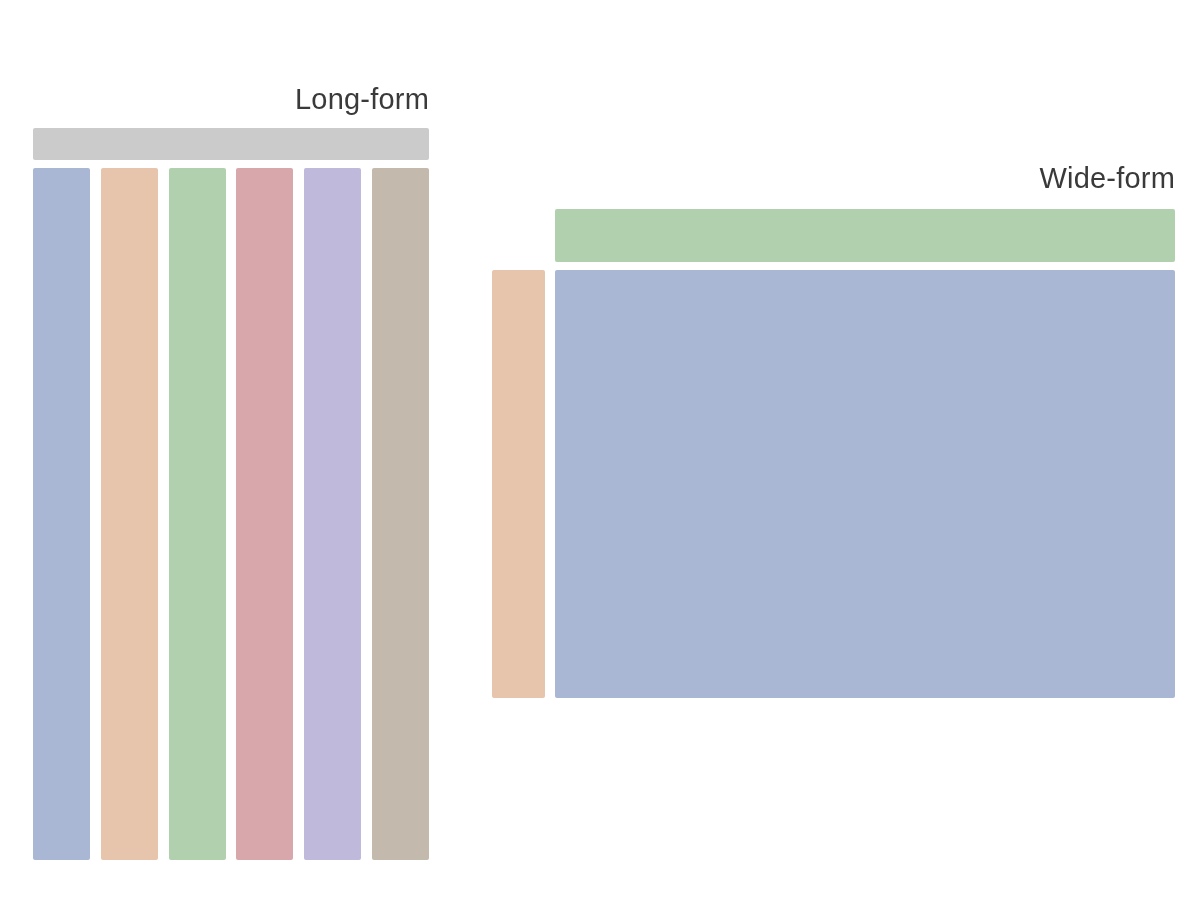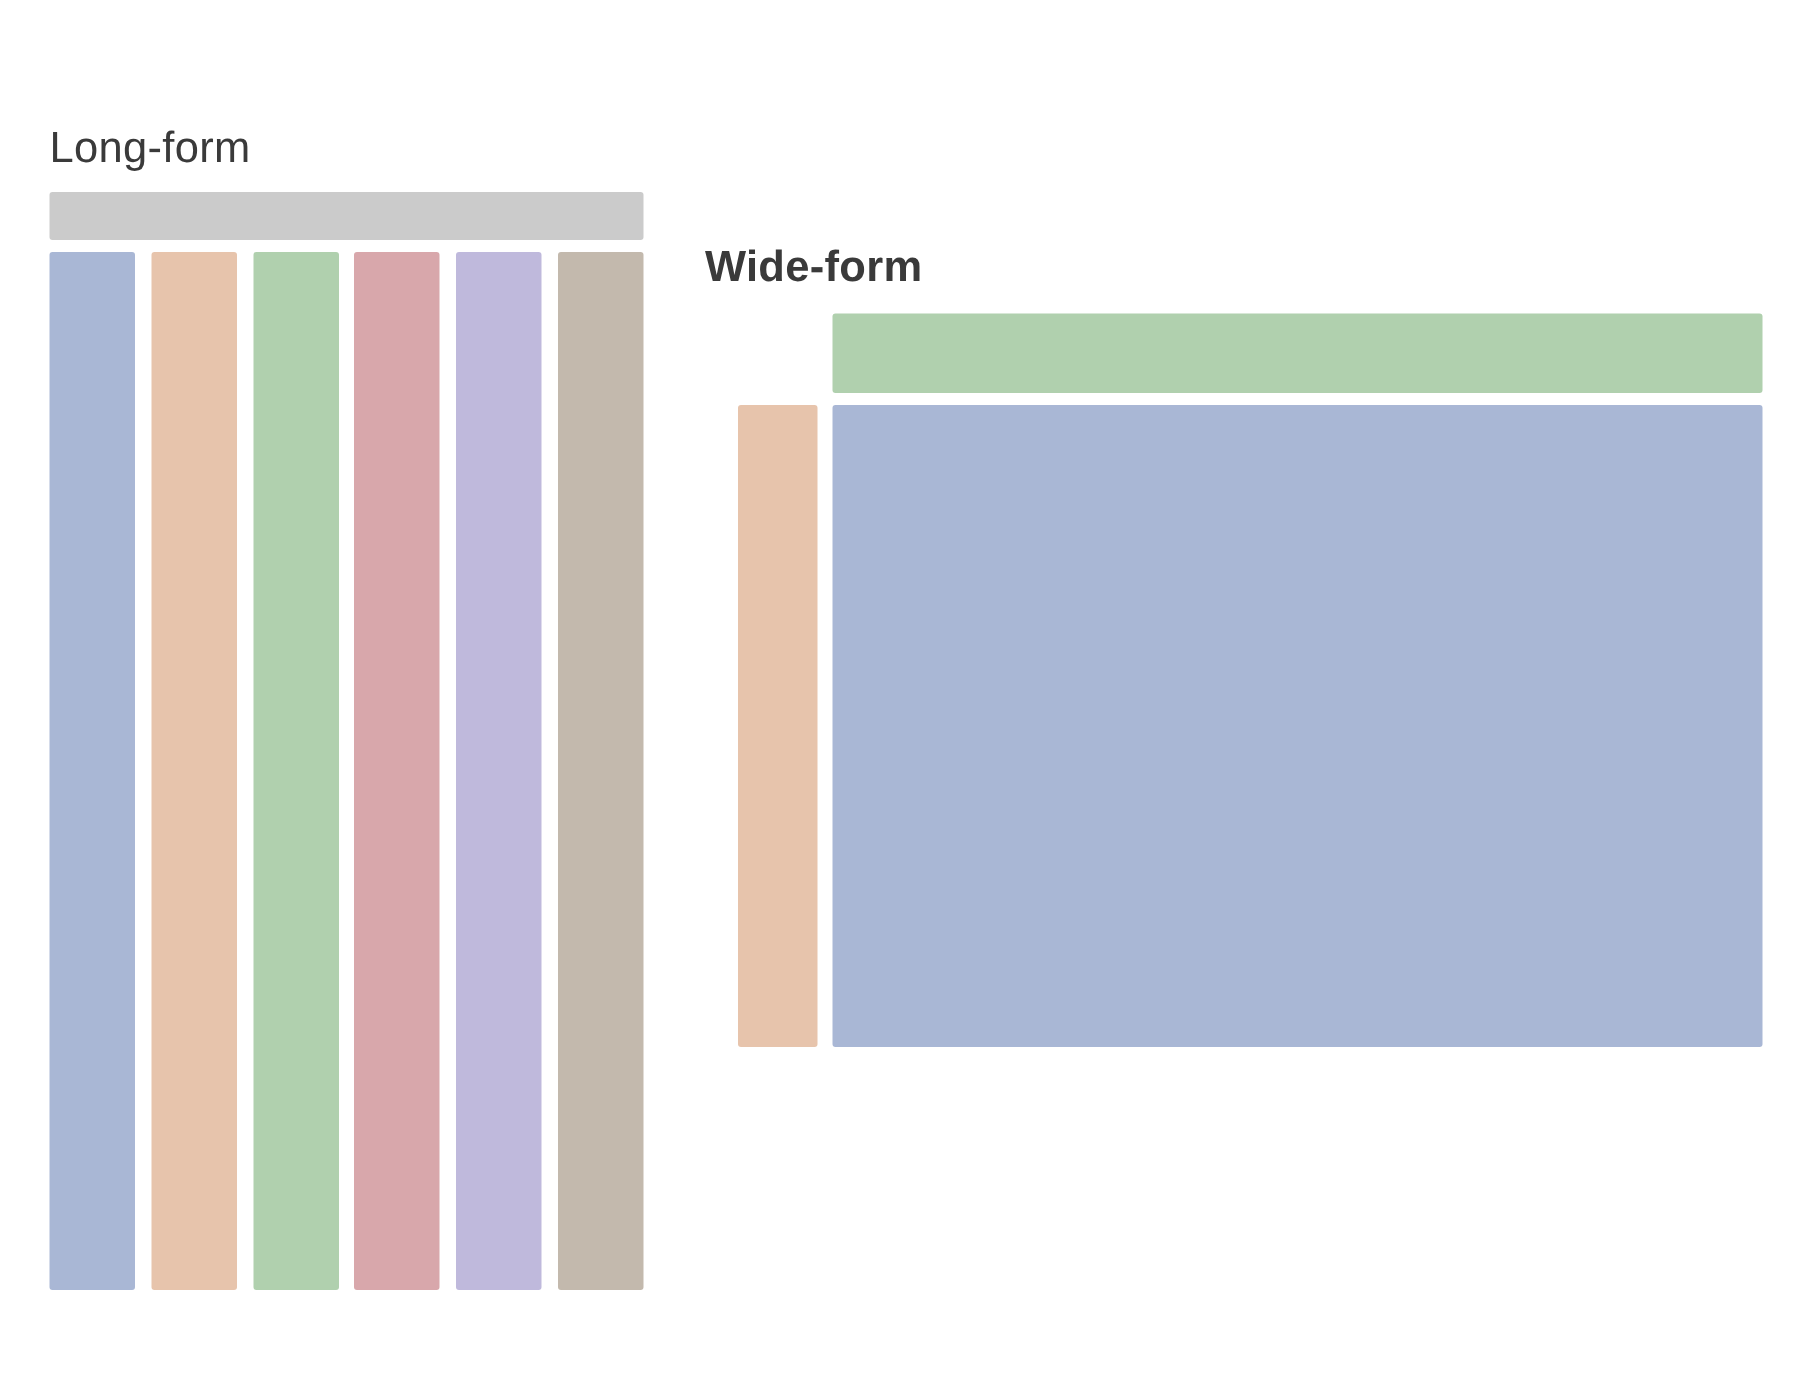--- a/index.html
+++ b/index.html
@@ -10,21 +10,21 @@
   .canvas {
     position: relative;
     width: 1202px;
     height: 916px;
     background: #ffffff;
     overflow: hidden;
     font-family: "Liberation Sans", sans-serif;
   }
   .panel-title {
     position: absolute;
-    text-align: left;
+    text-align: right;
     font-size: 29px;
     line-height: 1.1;
     letter-spacing: 0.2px;
     color: #3a3a3a;
   }
   .block {
     position: absolute;
     border-radius: 2px;
   }
   
@@ -48,24 +48,23 @@
     display: flex;
     justify-content: space-between;
   }
   .lf-col {
     width: 57px;
     height: 100%;
     border-radius: 2px;
   }
   
   .wf-title {
-    left: 470px;
+    left: 492px;
     top: 163px;
     width: 683px;
-    font-weight: bold;
   }
   .wf-header-row {
     left: 555px;
     top: 209px;
     width: 620px;
     height: 53px;
   }
   .wf-index-col {
     left: 492px;
     top: 270px;

